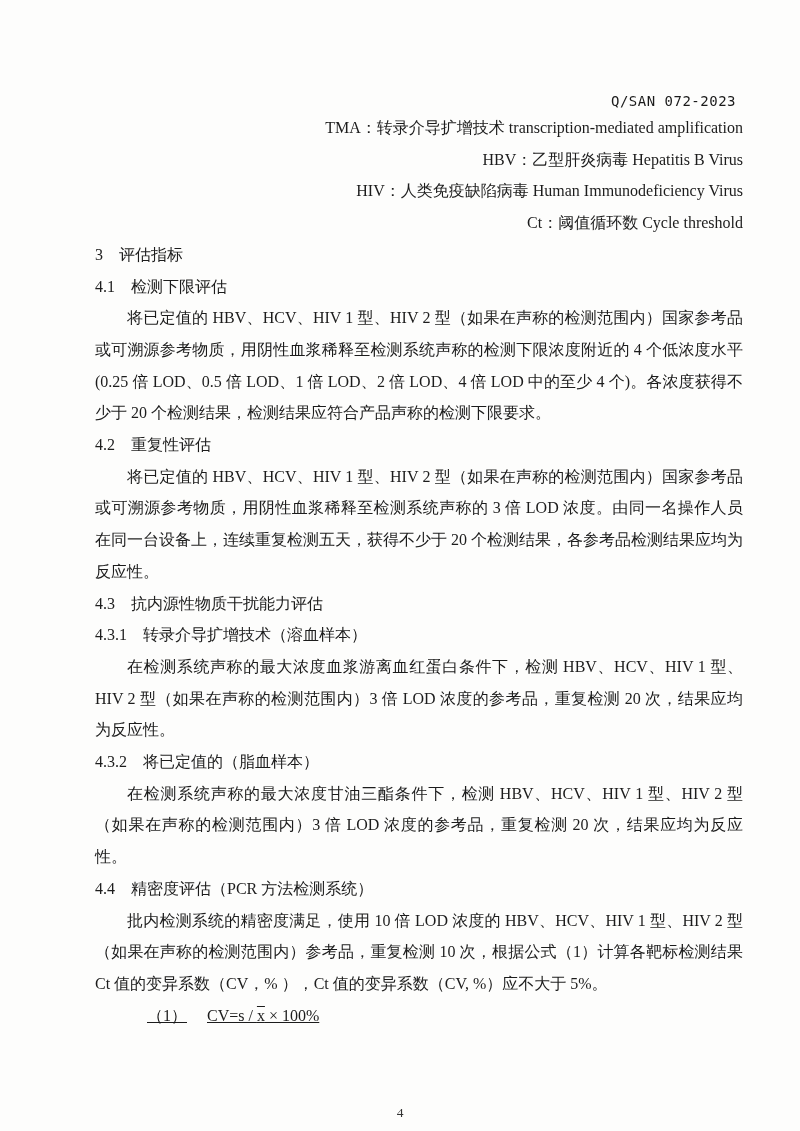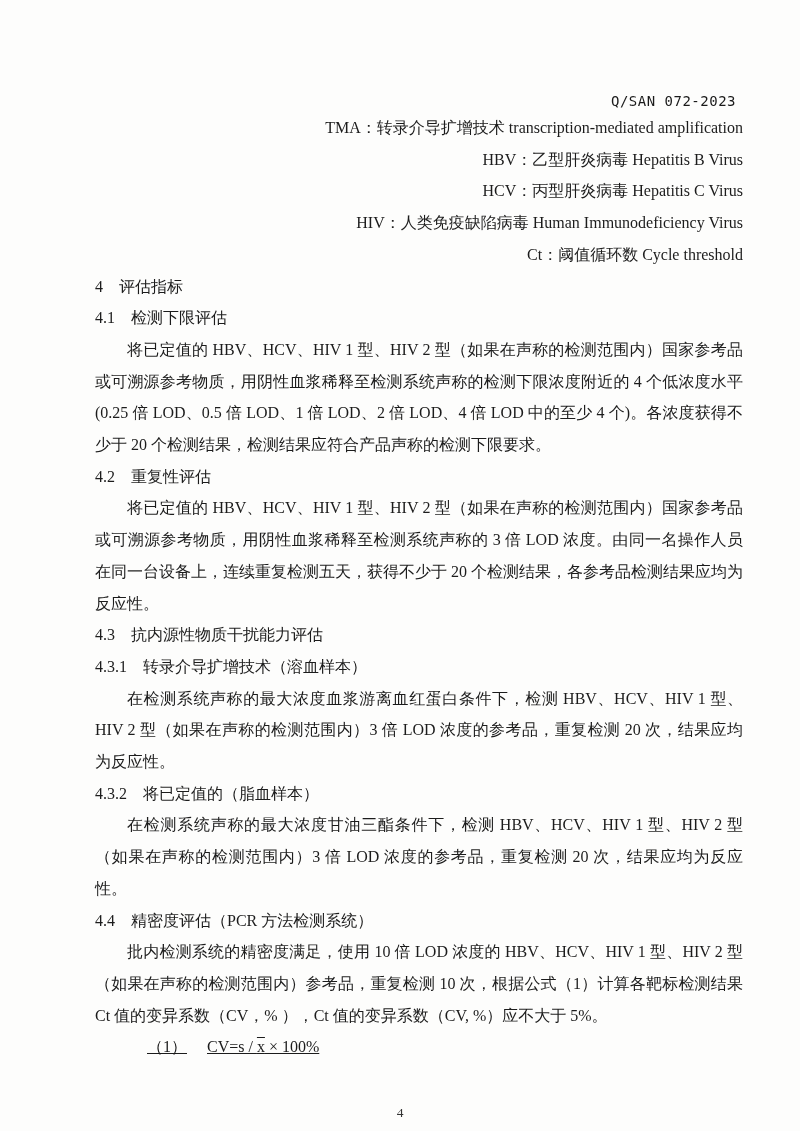--- a/index.html
+++ b/index.html
@@ -68,25 +68,24 @@
 </head>
 <body>
 
 <div class="page">
 
   <div class="doc-number">Q/SAN 072-2023</div>
 
   <div class="content">
     <div class="abbr">TMA：转录介导扩增技术 transcription-mediated amplification</div>
     <div class="abbr">HBV：乙型肝炎病毒 Hepatitis B Virus</div>
-    <div class="abbr">HCV：丙型肝炎病毒 Hepatitis C Virus</div>
     <div class="abbr">HIV：人类免疫缺陷病毒 Human Immunodeficiency Virus</div>
     <div class="abbr">Ct：阈值循环数 Cycle threshold</div>
 
-    <div class="h">4　评估指标</div>
+    <div class="h">3　评估指标</div>
     <div class="h">4.1　检测下限评估</div>
     <div class="p">将已定值的 HBV、HCV、HIV 1 型、HIV 2 型（如果在声称的检测范围内）国家参考品或可溯源参考物质，用阴性血浆稀释至检测系统声称的检测下限浓度附近的 4 个低浓度水平(0.25 倍 LOD、0.5 倍 LOD、1 倍 LOD、2 倍 LOD、4 倍 LOD 中的至少 4 个)。各浓度获得不少于 20 个检测结果，检测结果应符合产品声称的检测下限要求。</div>
 
     <div class="h">4.2　重复性评估</div>
     <div class="p">将已定值的 HBV、HCV、HIV 1 型、HIV 2 型（如果在声称的检测范围内）国家参考品或可溯源参考物质，用阴性血浆稀释至检测系统声称的 3 倍 LOD 浓度。由同一名操作人员在同一台设备上，连续重复检测五天，获得不少于 20 个检测结果，各参考品检测结果应均为反应性。</div>
 
     <div class="h">4.3　抗内源性物质干扰能力评估</div>
     <div class="h">4.3.1　转录介导扩增技术（溶血样本）</div>
     <div class="p">在检测系统声称的最大浓度血浆游离血红蛋白条件下，检测 HBV、HCV、HIV 1 型、HIV 2 型（如果在声称的检测范围内）3 倍 LOD 浓度的参考品，重复检测 20 次，结果应均为反应性。</div>
 

